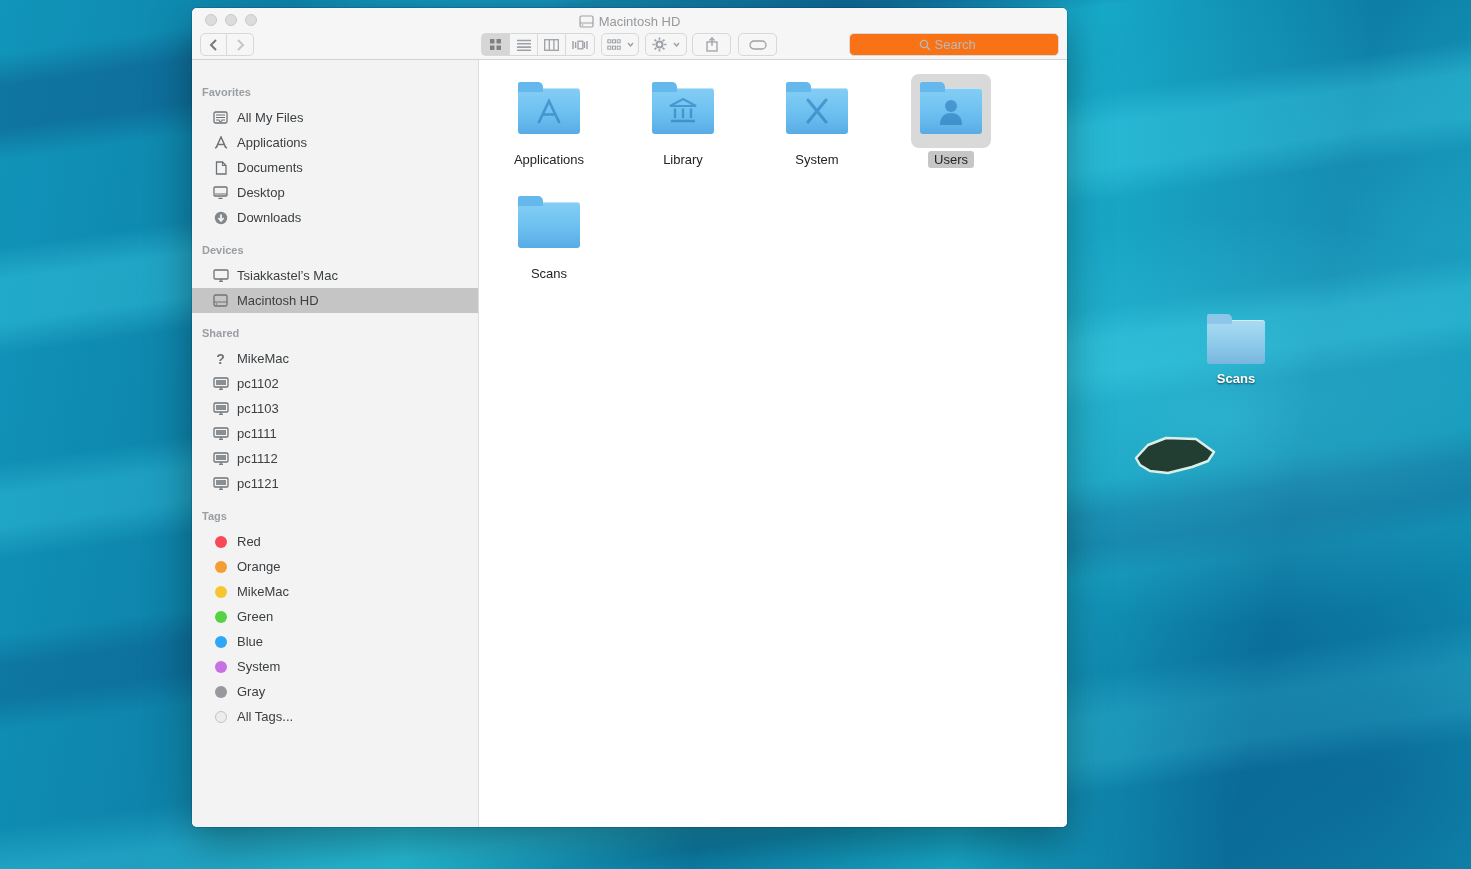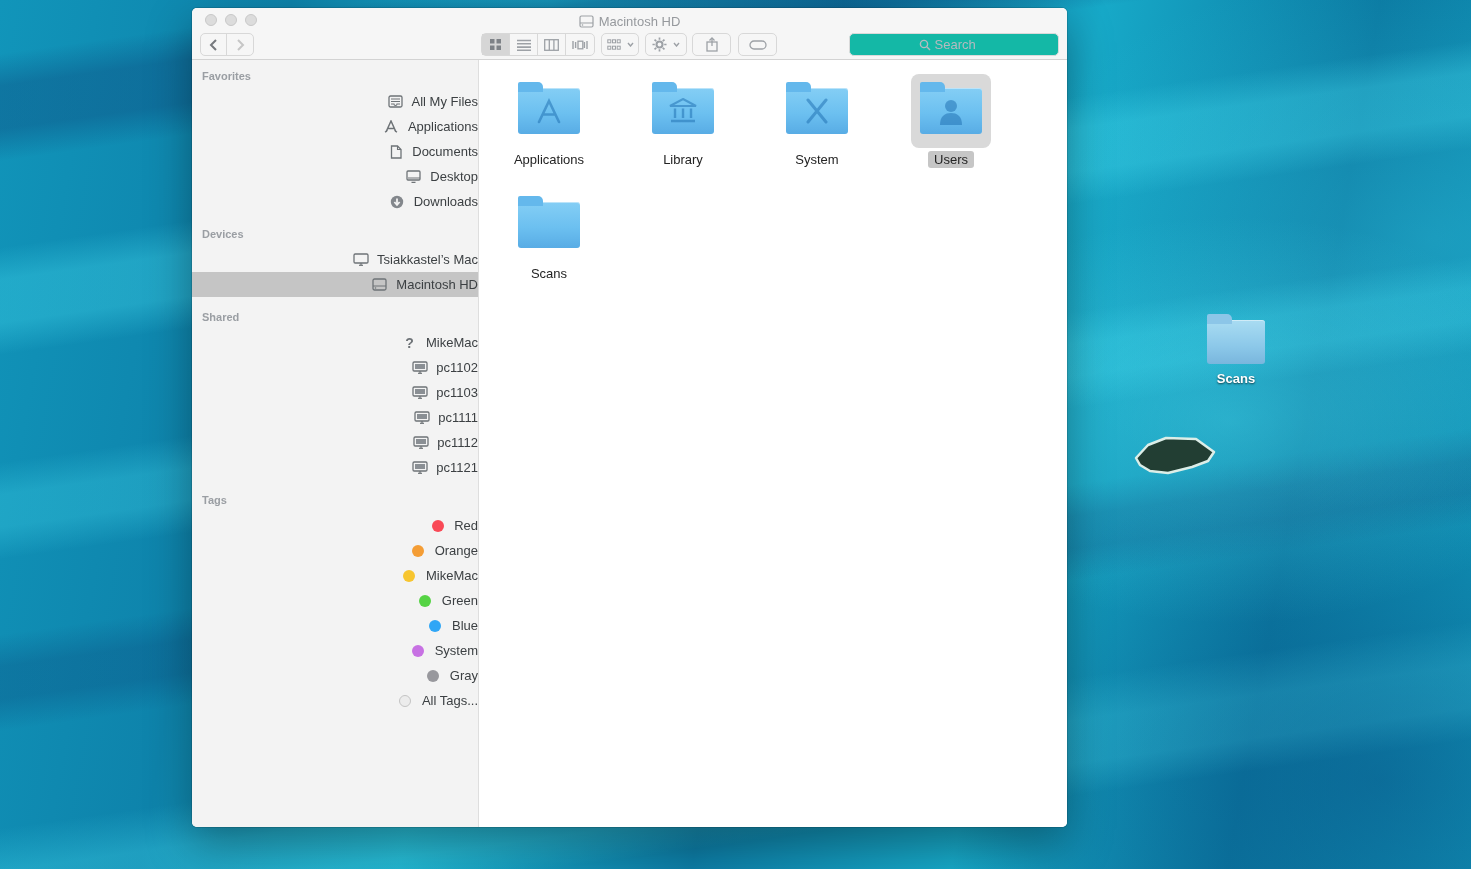--- a/index.html
+++ b/index.html
@@ -59,31 +59,31 @@
   .btn-single { display:flex; align-items:center; justify-content:center; gap:4px; }
   .back-group { left:8px; width:54px; }
   .back-group .seg { width:27px; }
   .views { left:289px; }
   .arrange { left:409px; width:38px; }
   .action { left:453px; width:42px; }
   .share { left:500px; width:39px; }
   .tagbtn { left:546px; width:39px; }
   .chev { margin-left:2px; }
   .search { position:absolute; left:657px; top:25px; width:210px; height:23px;
-    border:1px solid #dadada; border-radius:5px; background:#14b8a6;
+    border:1px solid #dadada; border-radius:5px; background:#f97316;
     display:flex; align-items:center; justify-content:center; gap:4px; color:#b6babf; }
   .search input { border:none; outline:none; background:transparent; font-size:13px; color:#444; width:55px; }
   .search input::placeholder { color:#b6babf; }
 
   
   .sidebar { position:absolute; left:0; top:52px; bottom:0; width:287px; background:#f3f3f3;
     border-right:1px solid #dedede; padding-top:8px; overflow:hidden; }
   .sec-title { height:16px; margin:12px 0 5px; padding-left:10px; font-size:11px; font-weight:700; color:#9a9ea3; display:flex; align-items:center; }
-  .sec-title:first-child { margin-top:0; }
-  .srow { height:25px; display:flex; align-items:center; padding-left:20px; gap:8px; font-size:13px; color:#3c4043; cursor:default;justify-content:flex-end; }
+  .sec-title:first-child { margin-top:16px; }
+  .srow { height:25px; display:flex; align-items:center; padding-left:20px; gap:8px; font-size:13px; color:#3c4043; cursor:default; }
   .srow.selected { background:#c5c5c5; }
   .srow .sic { width:17px; display:flex; align-items:center; justify-content:center; color:#6e7377; flex:0 0 17px; }
   .dot { width:12px; height:12px; border-radius:50%; }
   .dot.outline { background:#ececec; border:1px solid #c4c4c4; }
   .qmark { font-size:14px; font-weight:700; color:#b9bdc2; }
 
   
   .main { position:absolute; left:288px; top:52px; right:0; bottom:0; background:#fff;
     padding:14px 0 0 2px; display:grid; grid-template-columns:repeat(4, 134px); grid-auto-rows:114px; }
   .fitem { width:134px; display:flex; flex-direction:column; align-items:center; cursor:default; }

